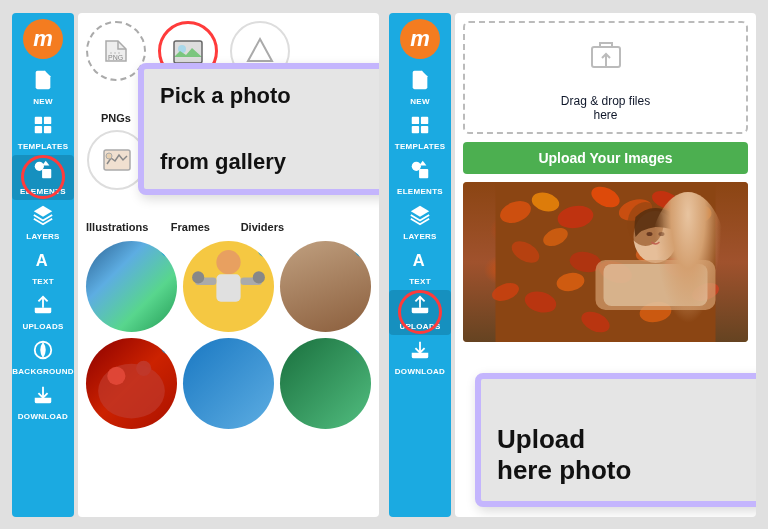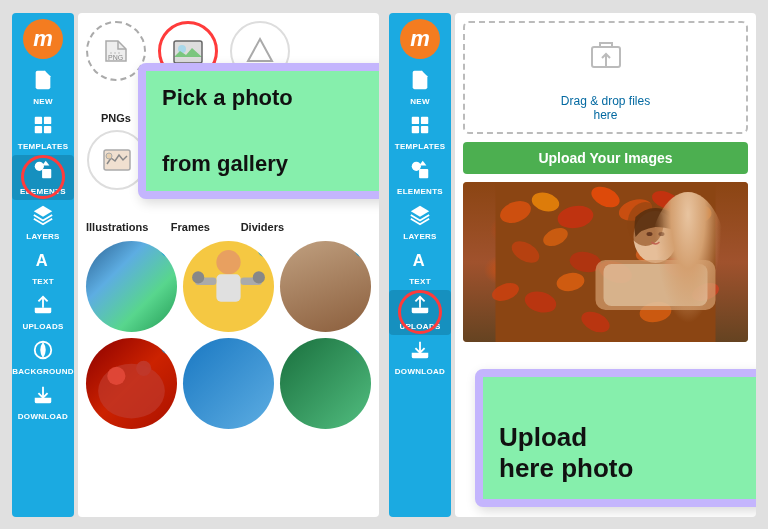--- a/index.html
+++ b/index.html
@@ -175,22 +175,22 @@
       align-items: center;
       justify-content: center;
       font-size: 9px;
       color: white;
       font-weight: bold;
     }
 
     
     .tooltip-box {
       position: absolute;
-      background: #86efac;
-      border: 8px solid #c4b5fd;
+      background: #e5e5e5;
+      border: 6px solid #c4b5fd;
       border-radius: 8px;
       padding: 14px 16px;
       box-shadow: 2px 4px 12px rgba(0,0,0,0.15);
       z-index: 10;
     }
 
     .tooltip-box .tooltip-text {
       font-size: 22px;
       font-weight: 900;
       color: #111;
@@ -241,21 +241,21 @@
     }
 
     .drop-zone .cloud-icon {
       font-size: 28px;
       color: #aaa;
       margin-bottom: 4px;
     }
 
     .drop-zone .drop-text {
       font-size: 12px;
-      color: #0369a1;
+      color: #0f172a;
       text-align: center;
     }
 
     .upload-btn {
       background: #4caf50;
       color: white;
       border: none;
       border-radius: 4px;
       padding: 8px 14px;
       font-size: 14px;

